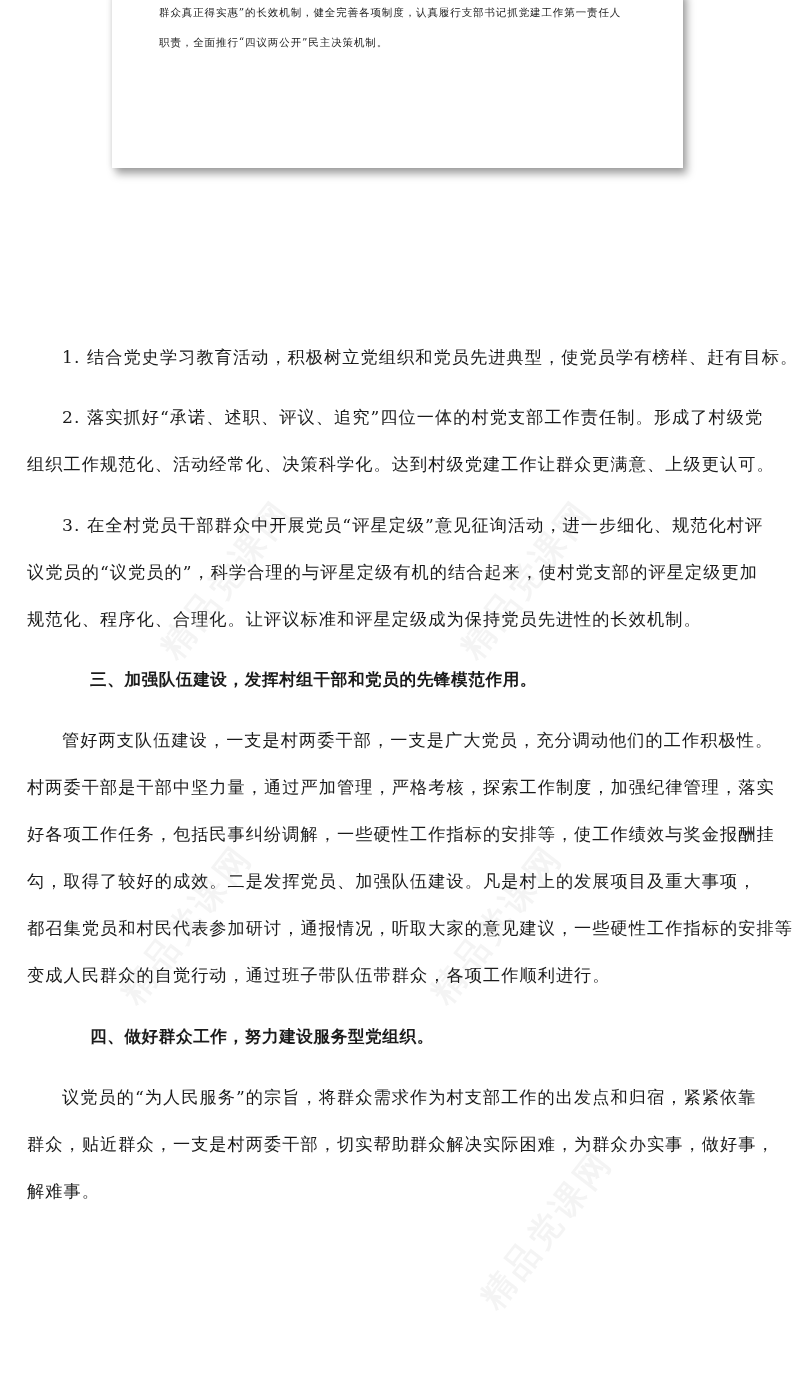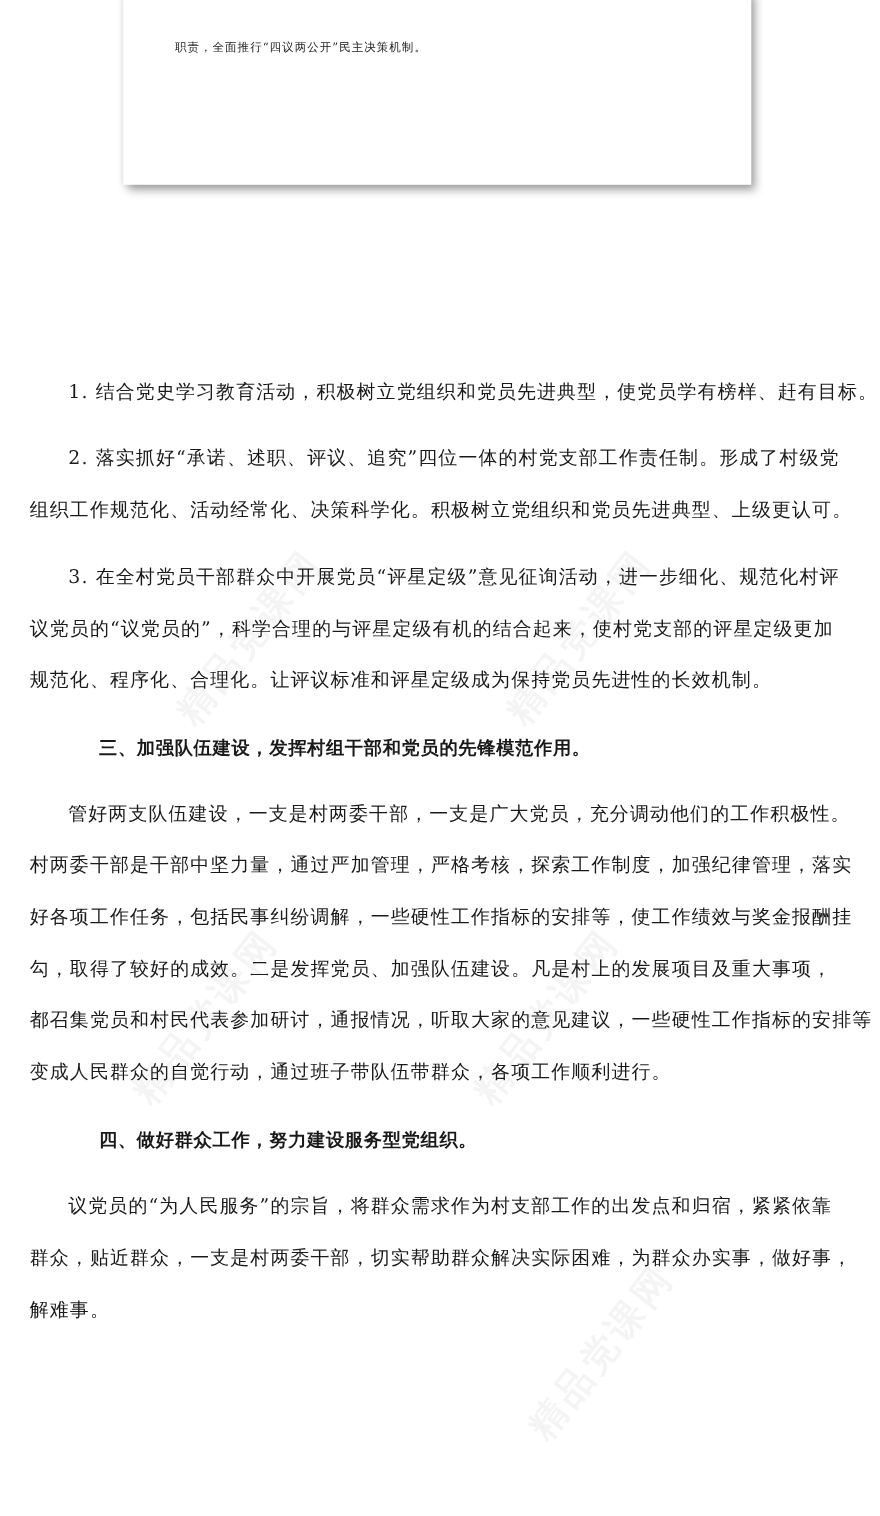--- a/index.html
+++ b/index.html
@@ -58,29 +58,30 @@
 </head>
 <body>
 
 <div class="watermark" style="left:150px; top:640px;">精品党课网</div>
 <div class="watermark" style="left:450px; top:640px;">精品党课网</div>
 <div class="watermark" style="left:110px; top:985px;">精品党课网</div>
 <div class="watermark" style="left:420px; top:985px;">精品党课网</div>
 <div class="watermark" style="left:470px; top:1290px;">精品党课网</div>
 
 <div class="preview-card">
+  <div class="preview-line" style="top:16px;">群众真正得实惠”的长效机制，健全完善各项制度，认真履行支部书记抓党建工作第一责任人</div>
   <div class="preview-line" style="top:46px;">职责，全面推行“四议两公开”民主决策机制。</div>
 </div>
 
 <div>
 
   <div class="line indent" style="top:347px;">1. 结合党史学习教育活动，积极树立党组织和党员先进典型，使党员学有榜样、赶有目标。</div>
 
   <div class="line indent" style="top:407px;">2. 落实抓好“承诺、述职、评议、追究”四位一体的村党支部工作责任制。形成了村级党</div>
-  <div class="line cont" style="top:454px;">组织工作规范化、活动经常化、决策科学化。积极树立党组织和党员先进典型、上级更认可。</div>
+  <div class="line cont" style="top:454px;">组织工作规范化、活动经常化、决策科学化。达到村级党建工作让群众更满意、上级更认可。</div>
 
   <div class="line indent" style="top:515px;">3. 在全村党员干部群众中开展党员“评星定级”意见征询活动，进一步细化、规范化村评</div>
   <div class="line cont" style="top:562px;">议党员的“议党员的”，科学合理的与评星定级有机的结合起来，使村党支部的评星定级更加</div>
   <div class="line cont" style="top:609px;text-align:right;">规范化、程序化、合理化。让评议标准和评星定级成为保持党员先进性的长效机制。</div>
 
   <div class="line indent heading" style="top:670px;">三、加强队伍建设，发挥村组干部和党员的先锋模范作用。</div>
   <div class="line indent" style="top:730px;">管好两支队伍建设，一支是村两委干部，一支是广大党员，充分调动他们的工作积极性。</div>
   <div class="line cont" style="top:777px;text-align:right;">村两委干部是干部中坚力量，通过严加管理，严格考核，探索工作制度，加强纪律管理，落实</div>
   <div class="line cont" style="top:824px;">好各项工作任务，包括民事纠纷调解，一些硬性工作指标的安排等，使工作绩效与奖金报酬挂</div>
   <div class="line cont" style="top:871px;">勾，取得了较好的成效。二是发挥党员、加强队伍建设。凡是村上的发展项目及重大事项，</div>

